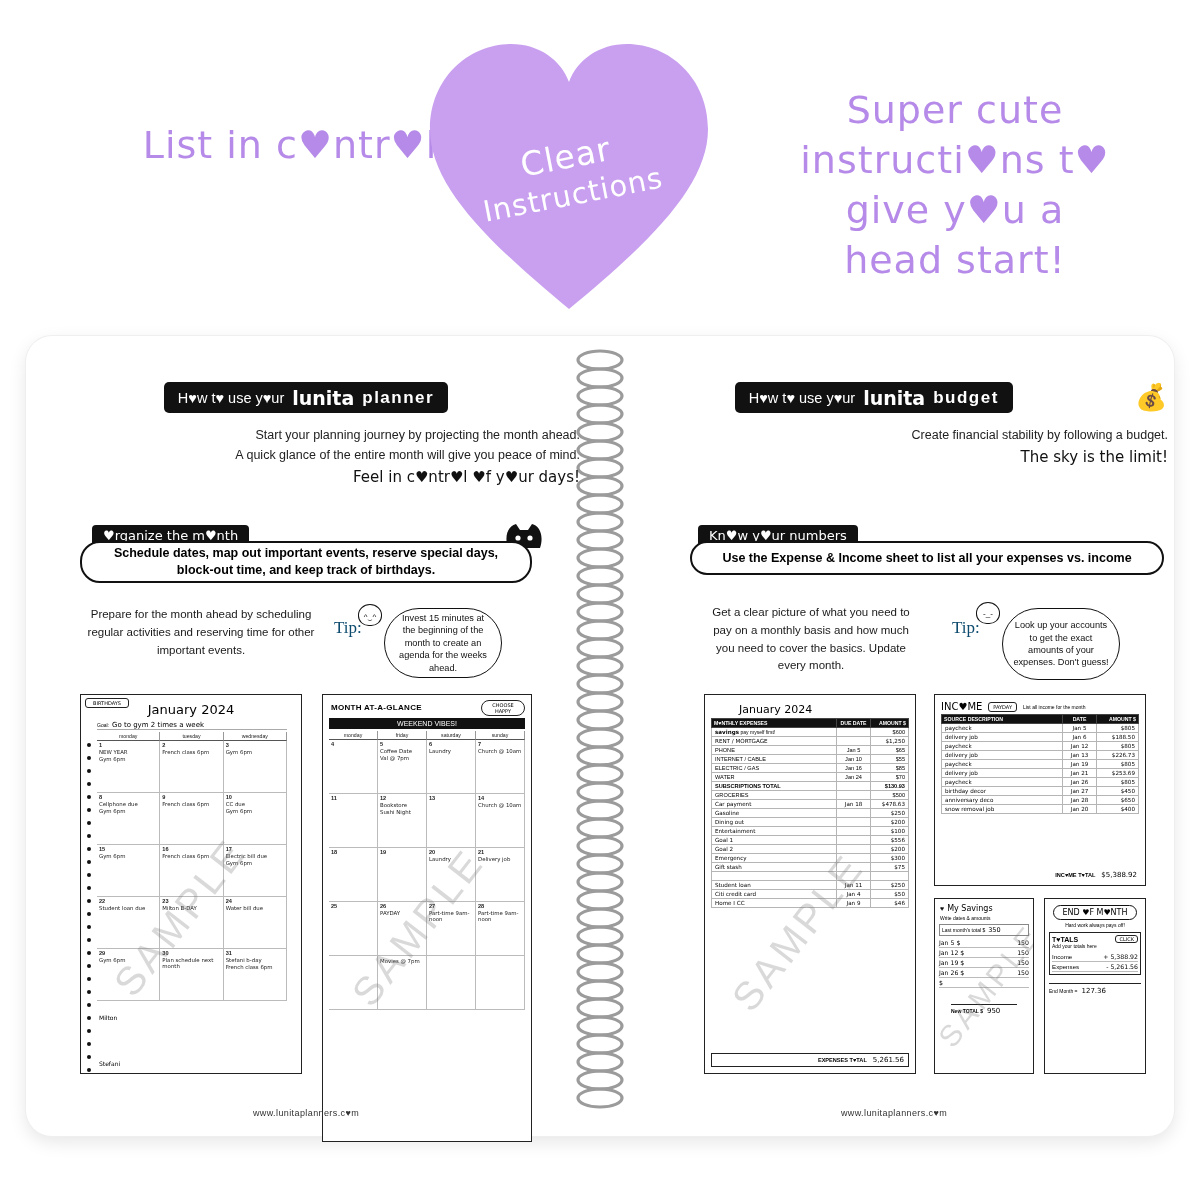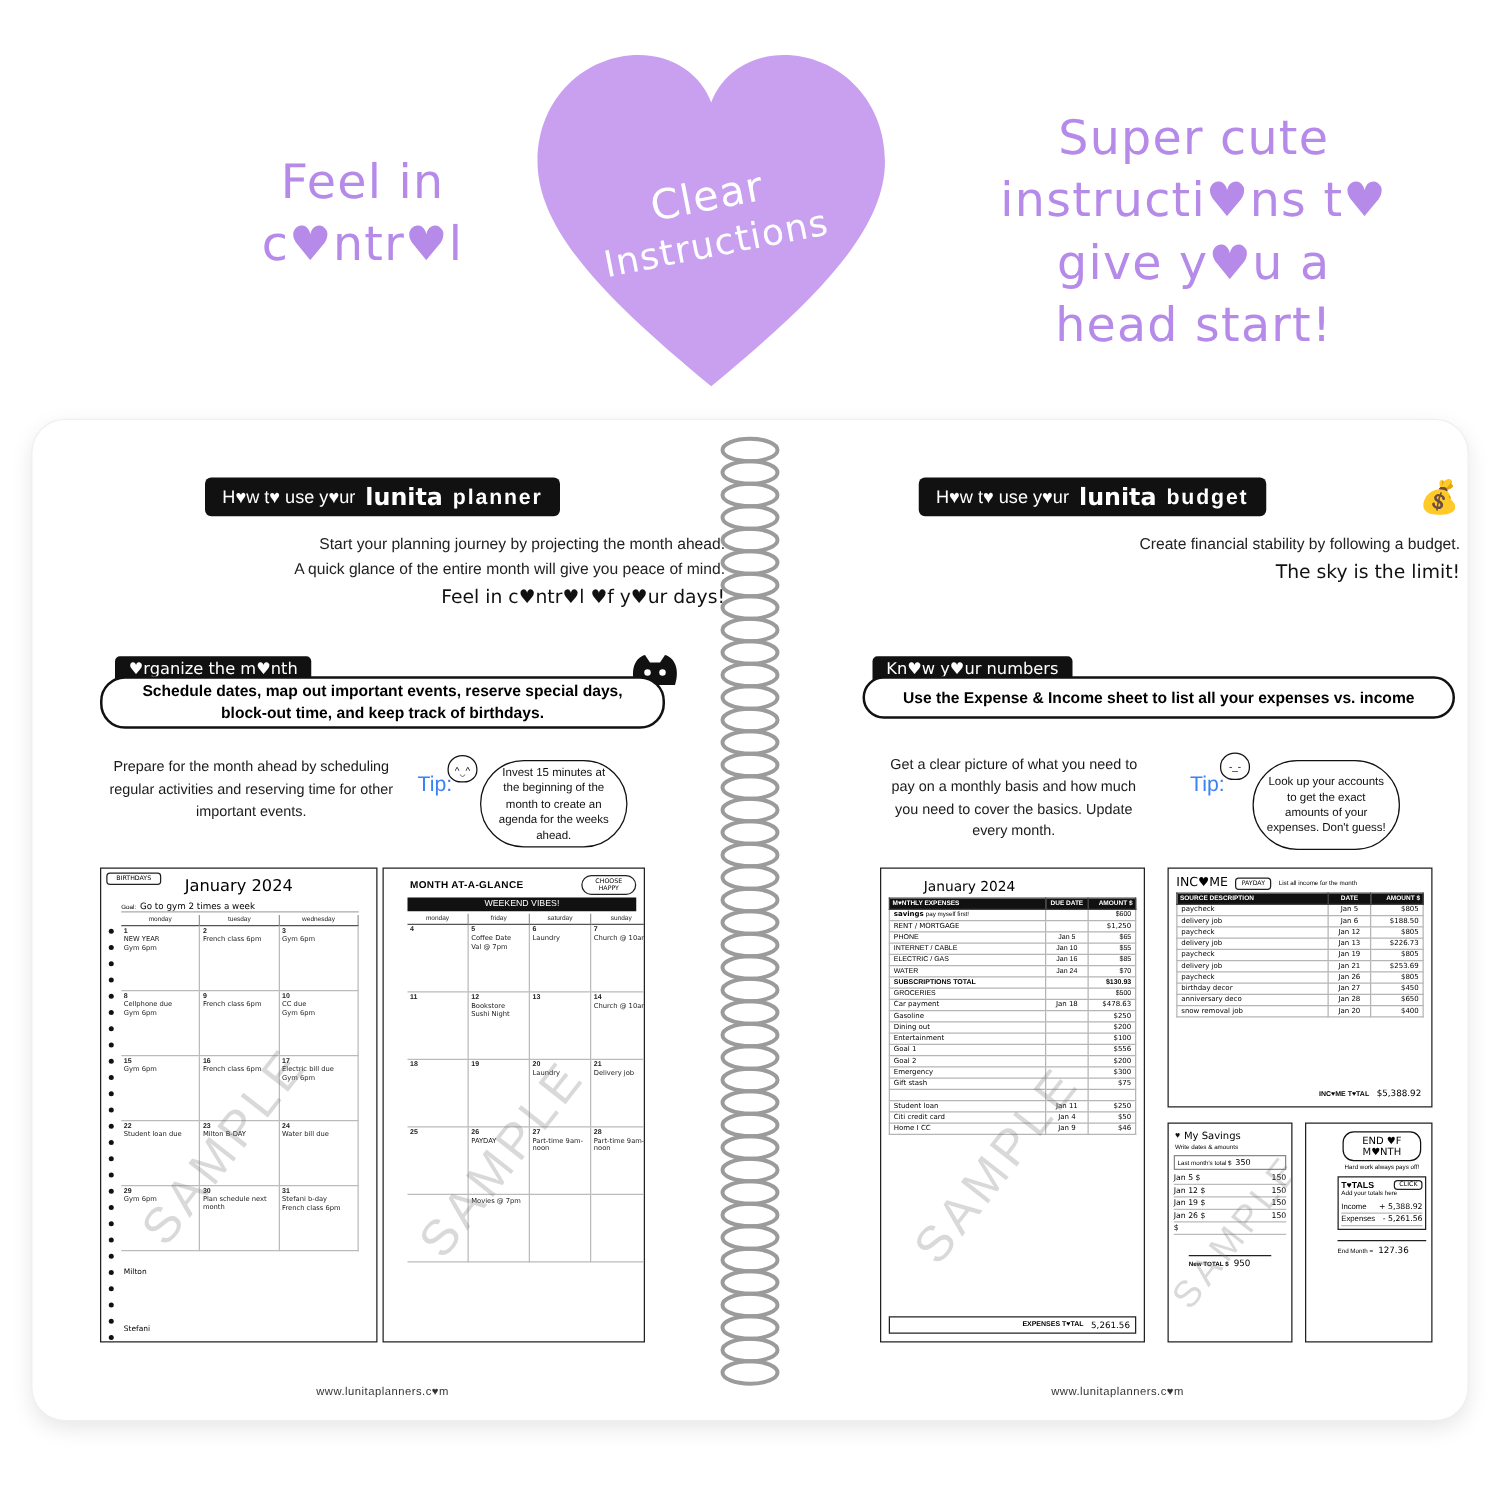--- a/index.html
+++ b/index.html
@@ -73,21 +73,21 @@
   .callout {
     position:absolute; border:2px solid #111; border-radius:20px;
     background:#fff; text-align:center; font-size:12.5px; font-weight:700;
     display:flex; align-items:center; justify-content:center; padding:6px 12px;
     line-height:1.35;
   }
   .blurb { position:absolute; font-size:11.5px; text-align:center; line-height:1.55; color:#1a1a1a; }
 
   
   .tip-word {
-    position:absolute; font-family:Liberation Sans, sans-serif; font-size:17px; color:#3b82f6;
+    position:absolute; font-family:Liberation Serif, serif; font-size:17px; color:#0c4a6e;
   }
   .bubble {
     position:absolute; border:1.6px solid #111; border-radius:40px; background:#fff;
     font-size:9.2px; line-height:1.35; text-align:center; color:#111;
     display:flex; align-items:center; justify-content:center; padding:8px 10px;
   }
   .face {
     position:absolute; width:24px; height:22px; border:1.5px solid #111; border-radius:50% 50% 45% 45%;
     background:#fff; font-size:8px; display:flex; align-items:center; justify-content:center;
   }
@@ -141,21 +141,21 @@
   .badge {
     position:absolute; border:1px solid #222; border-radius:3px; background:#fff;
     font-size:5px; text-align:center; font-family:"DejaVu Sans", sans-serif; padding:1px 2px;
   }
   .lbl-tiny { font-size:5px; }
 </style>
 </head>
 <body>
 
 <div class="top-band">
-  <div class="tag-left">Feel in c♥ntr♥l</div>
+  <div class="tag-left">List in c♥ntr♥l</div>
 
   <div class="heart">
     <svg viewBox="0 0 290 280" preserveAspectRatio="none">
       <path d="M145 275 C 60 205 6 150 6 95 C 6 44 45 10 87 10 C 115 10 137 26 145 48 C 153 26 175 10 203 10 C 245 10 284 44 284 95 C 284 150 230 205 145 275 Z" fill="#c9a0ef"></path>
     </svg>
   </div>
   <div class="heart-label">
     <span class="l1">Clear</span>
     <span class="l2">Instructions</span>
   </div>
@@ -302,21 +302,21 @@
           <i></i>
           <i></i>
           <i></i>
           <i></i>
       </div>
       <div style="position:absolute; left:18px; bottom:52px; font-size:6px;" class="hand">Milton</div>
       <div style="position:absolute; left:18px; bottom:6px; font-size:6px;" class="hand">Stefani</div>
       <div class="watermark" style="left:6px; top:200px;">SAMPLE</div>
     </div>
 
-    <div class="sheet" style="left:274px; top:358px; width:210px; height:380px;padding-left:13px;">
+    <div class="sheet" style="left:290px; top:358px; width:210px; height:448px;">
       <div style="font-size:8px; font-weight:700; margin:8px 0 0 8px; letter-spacing:0.3px;">MONTH AT-A-GLANCE</div>
       <div class="badge" style="right:6px; top:5px; width:44px; border-radius:10px;">CHOOSE HAPPY</div>
       <div style="background:#111; color:#fff; font-size:7px; text-align:center; margin:6px 6px 2px; padding:2px 0;">WEEKEND VIBES!</div>
       <div class="cal-grid" style="grid-template-columns:repeat(4,1fr); margin:0 6px; width:196px;">
         <div class="cal-hdr">monday</div>
         <div class="cal-hdr">friday</div>
         <div class="cal-hdr">saturday</div>
         <div class="cal-hdr">sunday</div>
       </div>
       <div class="cal-grid" id="glance-rows" style="grid-template-columns:repeat(4,1fr); margin:0 6px; width:196px;">
@@ -606,21 +606,21 @@
             <span class="hw"></span>
           </div>
         </div>
       <div style="display:flex; gap:4px; margin:16px; border-top:0.8px solid #222; padding-top:2px; align-items:baseline;">
         <span class="lbl-tiny" style="font-weight:700;">New TOTAL $</span>
         <span class="hw" style="font-size:7px;">950</span>
       </div>
       <div class="watermark" style="left:-18px; top:70px; font-size:30px;">SAMPLE</div>
     </div>
 
-    <div class="sheet" style="left:424px; top:562px; width:102px; height:176px;padding-left:21px;">
+    <div class="sheet" style="left:424px; top:562px; width:102px; height:176px;">
       <div style="border:1.4px solid #111; border-radius:9px; margin:6px 8px 2px; text-align:center; font-size:8px; font-family:'DejaVu Sans',sans-serif; padding:2px 0;">END ♥F M♥NTH</div>
       <div class="lbl-tiny" style="text-align:center;">Hard work always pays off!</div>
       <div style="border:0.8px solid #222; margin:4px; padding:2px;">
         <div style="display:flex; justify-content:space-between; align-items:center;">
           <span style="font-size:7px; font-weight:700;">T♥TALS</span>
           <span class="badge" style="position:relative; padding:0 3px;">CLICK</span>
         </div>
         <div class="lbl-tiny">Add your totals here</div>
         <div id="eom-rows" style="margin-top:3px;">
             <div style="display: flex; justify-content: space-between; border-bottom: 0.6px solid rgb(187, 187, 187); font-size: 6.2px; padding: 1px 0px;">

